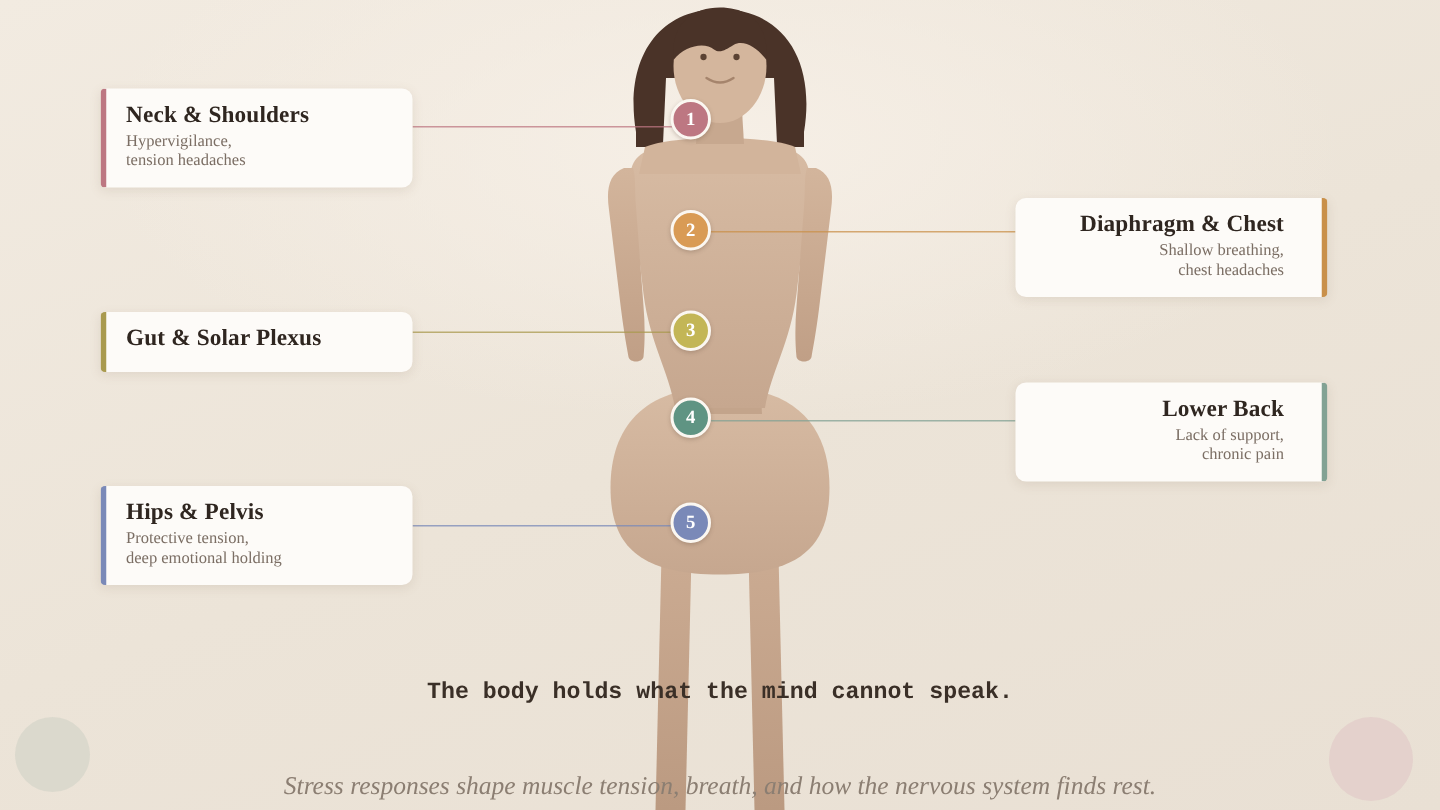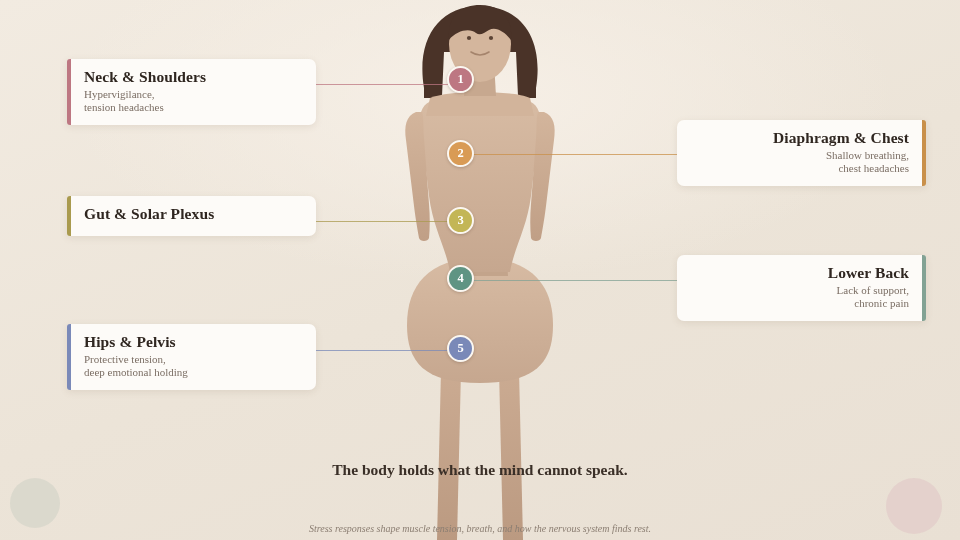--- a/index.html
+++ b/index.html
@@ -32,45 +32,45 @@
     border:2.5px solid #fbf7f1;
     display:flex;align-items:center;justify-content:center;
     color:#fff;font-size:12.5px;font-weight:bold;
     font-family:"Liberation Serif",serif;
     box-shadow:0 1px 3px rgba(90,70,55,.28);
     box-sizing:border-box;
   }
 
   
   .card{
-    position:absolute;width:249px;box-sizing:border-box;
+    position:absolute;width:208px;box-sizing:border-box;
     background:#fdfbf8;border-radius:7px;
-    padding:9px 13px 11px 13px;
+    padding:9px 25px 11px 13px;
     box-shadow:0 2px 7px rgba(120,98,78,.13);
   }
   .card.left{border-left:4px solid #bbb;border-radius:3px 7px 7px 3px;}
   .card.right{border-right:4px solid #bbb;border-radius:7px 3px 3px 7px;text-align:right;}
   .card-title{
     font-size:15.5px;font-weight:bold;color:#2f2620;
     letter-spacing:.1px;line-height:1.12;margin:0 0 3px 0;
     font-family:"Liberation Serif",serif;
   }
   .card-desc{
     font-size:11px;color:#7b6e64;line-height:1.17;
     font-family:"Liberation Serif",serif;white-space:pre-line;
   }
 
   
   #footer{position:absolute;left:0;right:0;bottom:6px;text-align:center;}
   #footer-head{
     font-size:15.5px;font-weight:bold;color:#3a2f27;
-    font-family:Liberation Serif, serif;margin-bottom:6px;
+    font-family:Liberation Mono, monospace;margin-bottom:6px;
   }
   #footer-sub{
-    font-size:10px;font-style:italic;color:#8b7e72;
+    font-size:17px;font-style:italic;color:#8b7e72;
     font-family:"Liberation Serif",serif;
     margin-top:44px;
   }
 </style>
 </head>
 <body>
 
 <div id="stage">
 
   <div class="blob" id="blob-left" style="background: rgb(216, 215, 203);"></div>
@@ -135,27 +135,27 @@
   <div class="connector" style="left: 275px; width: 185px; top: 221px; background: rgb(169, 154, 78); opacity: 0.75;"></div>
   <div class="connector" style="left: 474px; width: 203px; top: 280px; background: rgb(130, 162, 148); opacity: 0.75;"></div>
   <div class="connector" style="left: 275px; width: 185px; top: 350px; background: rgb(122, 137, 184); opacity: 0.75;"></div>
 
   <div class="card left" style="top: 59px; left: 67px; border-left-color: rgb(189, 119, 130);">
     <div class="card-title">Neck &amp; Shoulders</div>
     <div class="card-desc">Hypervigilance,
 tension headaches</div>
   </div>
 
-  <div class="card right" style="top: 120px; left: 677px; border-right-color: rgb(201, 144, 74);">
+  <div class="card right" style="top: 132px; left: 677px; border-right-color: rgb(201, 144, 74);">
     <div class="card-title">Diaphragm &amp; Chest</div>
     <div class="card-desc">Shallow breathing,
 chest headaches</div>
   </div>
 
-  <div class="card left" style="top: 196px; left: 67px; border-left-color: rgb(169, 154, 78);">
+  <div class="card left" style="top: 208px; left: 67px; border-left-color: rgb(169, 154, 78);">
     <div class="card-title">Gut &amp; Solar Plexus</div>
   </div>
 
   <div class="card right" style="top: 255px; left: 677px; border-right-color: rgb(130, 162, 148);">
     <div class="card-title">Lower Back</div>
     <div class="card-desc">Lack of support,
 chronic pain</div>
   </div>
 
   <div class="card left" style="top: 324px; left: 67px; border-left-color: rgb(122, 137, 184);">

